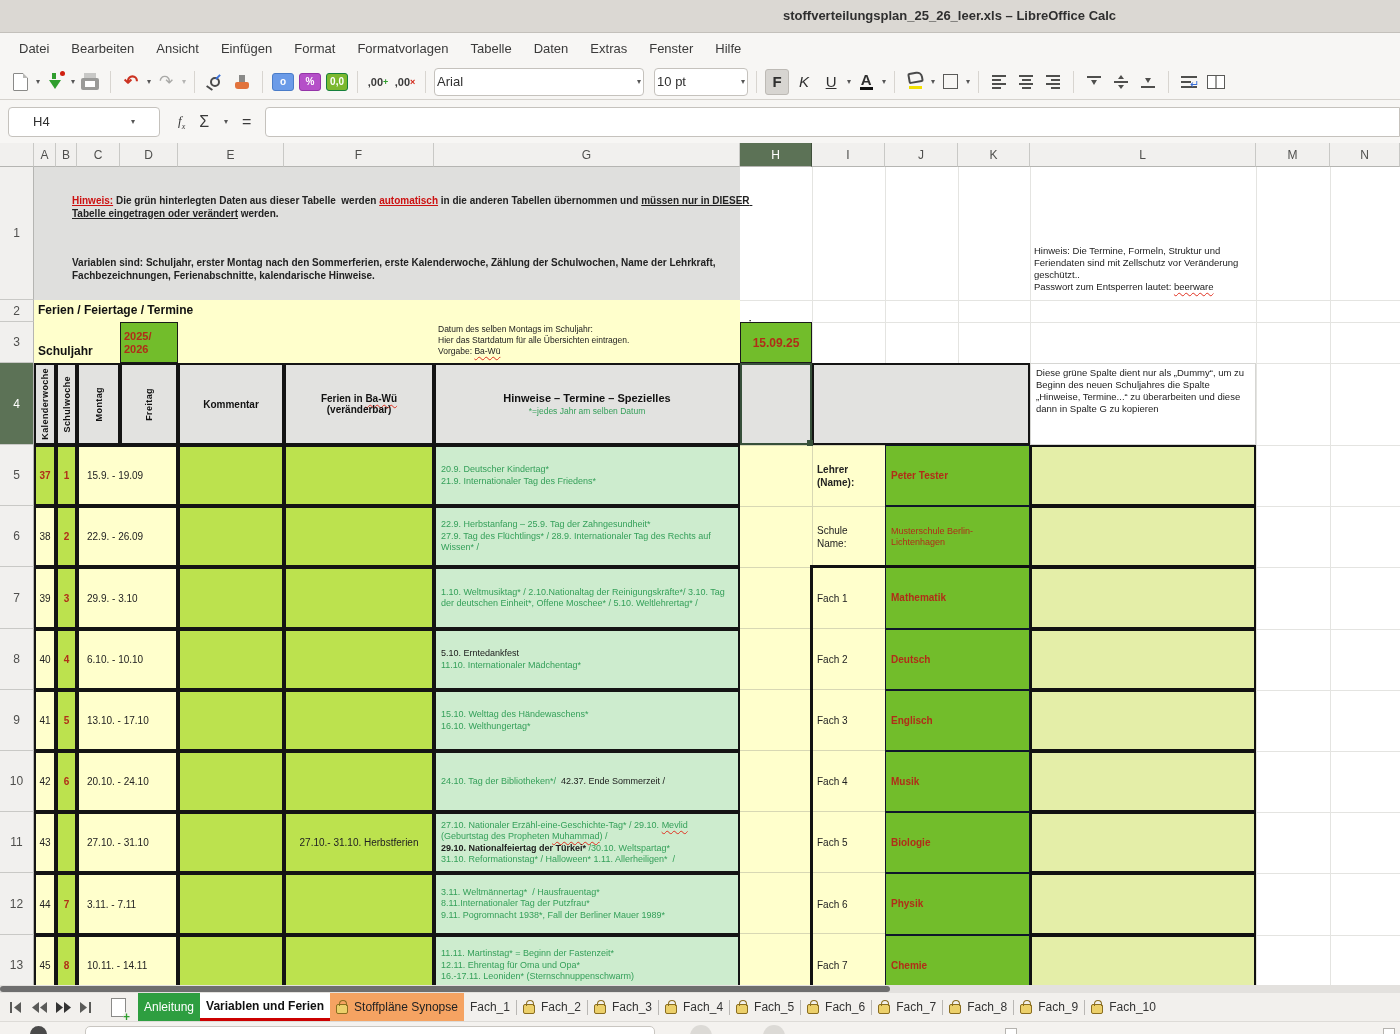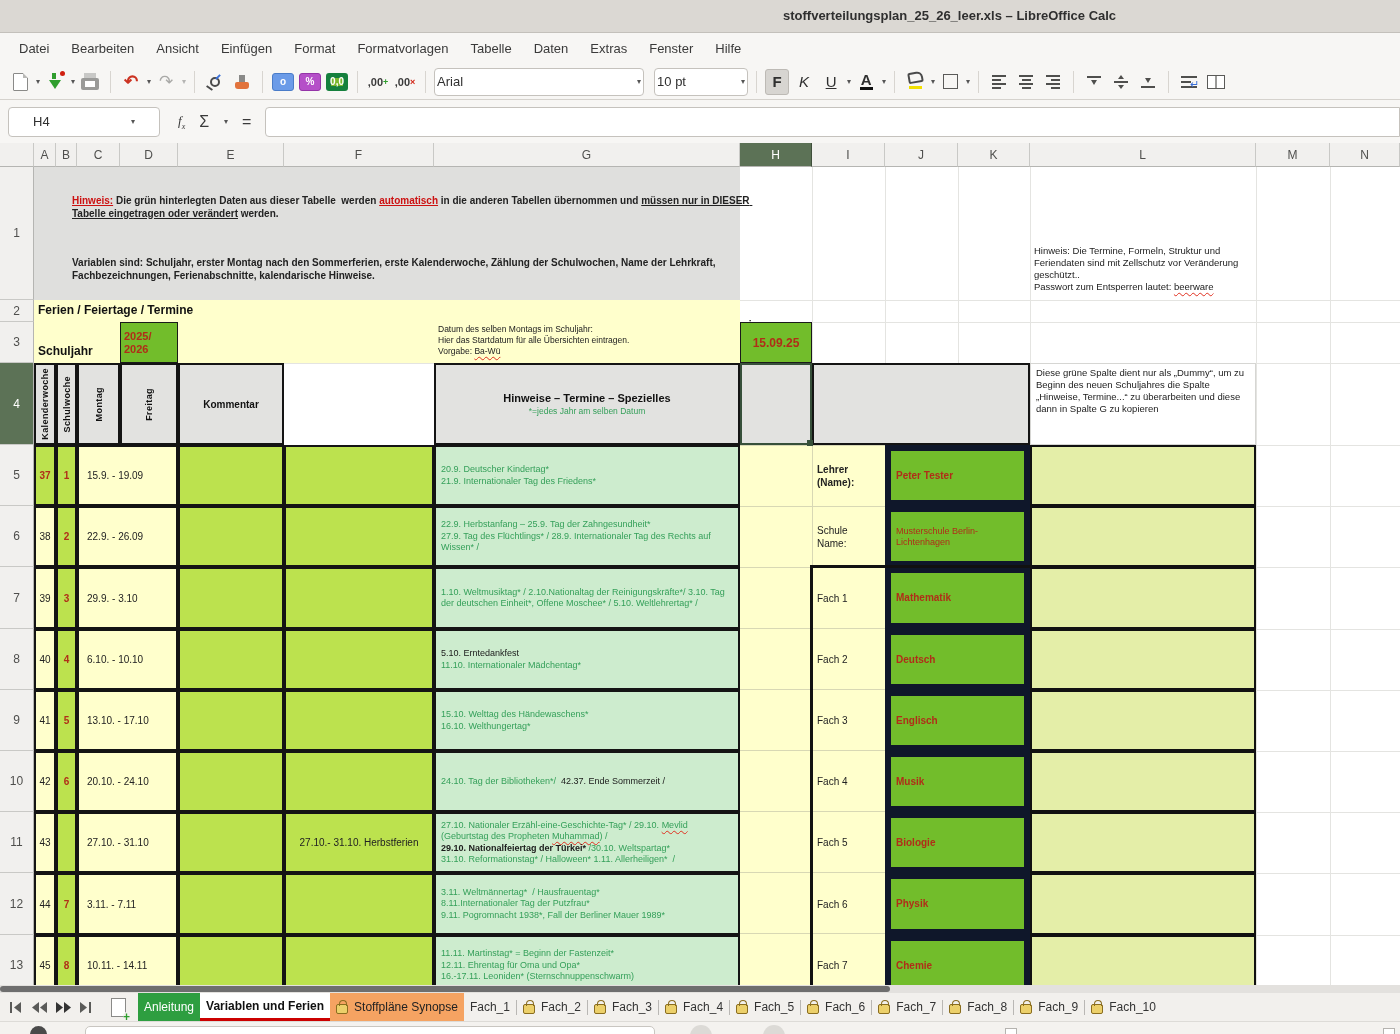--- a/index.html
+++ b/index.html
@@ -29,21 +29,21 @@
   .undo { color:#cc3322; font-weight:bold; }
   .redo { color:#a9a9a7; }
   .mag { width:10px; height:10px; border:2px solid #4a4a4a; border-radius:50%; position:relative; }
   .mag:after { content:''; position:absolute; left:-6px; top:8px; width:7px; height:2px; background:#4a4a4a; transform:rotate(35deg); }
   .mag:before { content:''; position:absolute; right:-3px; top:-3px; width:6px; height:2px; background:#3a6fd8; transform:rotate(-45deg); }
   .brush { width:14px; height:7px; background:#e2733c; border-radius:2px 2px 3px 3px; position:relative; top:4px; }
   .brush:before { content:''; position:absolute; left:4px; top:-7px; width:6px; height:7px; background:#8a8a88; }
   .numbox { width:22px; height:18px; border-radius:3px; color:#fff; font-size:10px; font-weight:bold; display:flex; align-items:center; justify-content:center; }
   .nb-blue { background:#6b9be8; border:1px solid #4a7cc8; }
   .nb-purple { background:#b54fc8; border:1px solid #9434a8; }
-  .nb-green { background:#7cb82f; border:5px solid #15803d; }
+  .nb-green { background:#7cb82f; border:1px solid #15803d; }
   .dec { font-size:11px; font-weight:bold; color:#3a3a3a; position:relative; }
   .dec .plus { color:#2f9e2e; font-size:9px; } .dec .ex { color:#d02010; font-size:9px; }
   .combo { height:28px; background:#fff; border:1px solid #c5c2bd; border-radius:4px; display:flex; align-items:center; padding:0 2px; font-size:13px; color:#2f2f2f; justify-content:space-between; }
   .combo .caret { margin-left:8px; }
   .fmt { font-size:15px; color:#2f2f2f; }
   .pressed { background:#d7d5d1; border:1px solid #bdbab5; }
   .abar { display:flex; flex-direction:column; align-items:center; line-height:13px; }
   .abar .bar { width:13px; height:3px; margin-top:1px; }
   .hlicon { width:15px; height:11px; border:2px solid #4a4a4a; border-radius:2px 6px 2px 2px; position:relative; top:-2px; transform:rotate(-10deg); }
   .borderbox { width:15px; height:15px; border:1.5px solid #5a5a58; }
@@ -86,21 +86,21 @@
   .h4c { background:#e2e2e0; border:2px solid #141414; display:flex; align-items:center; justify-content:center; text-align:center; color:#111; }
   .vt { writing-mode:vertical-rl; transform:rotate(180deg); font-weight:bold; font-size:9px; color:#111; letter-spacing:.4px; }
   .kwc { background:#ffffcc; border:2px solid #141414; display:flex; align-items:center; justify-content:center; font-size:10px; color:#222; }
   .kwc.first { background:#bce24e; color:#b02e18; font-weight:bold; }
   .swc { background:#bce24e; border:2px solid #141414; display:flex; align-items:center; justify-content:center; font-size:10px; color:#b02e18; font-weight:bold; }
   .datec { background:#ffffcc; border:2px solid #141414; display:flex; align-items:center; padding-left:8px; font-size:10px; color:#222; white-space:pre; }
   .grnc { background:#bce24e; border:2px solid #141414; display:flex; align-items:center; justify-content:center; font-size:10px; color:#222; text-align:center; }
   .gcell { background:#cdecce; border:2px solid #141414; display:flex; flex-direction:column; justify-content:center; padding:2px 5px; font-size:9px; line-height:11.5px; color:#35a05a; white-space:pre-wrap; }
   .gblack { color:#1a1a1a; }
   .gbold { font-weight:bold; }
-  .jkc { background:#72bd2b; border:6px solid #0f172a; display:flex; flex-direction:column; justify-content:center; padding-left:5px; font-size:10px; font-weight:bold; color:#b02e18; line-height:12px; }
+  .jkc { background:#72bd2b; border:1px solid #0f172a; display:flex; flex-direction:column; justify-content:center; padding-left:5px; font-size:10px; font-weight:bold; color:#b02e18; line-height:12px; }
   .jkc.thin { font-weight:normal; font-size:9px; line-height:11px; }
   .lc { background:#e4eea8; border:2px solid #111; }
   .ilab { display:flex; flex-direction:column; justify-content:center; padding-left:5px; font-size:10px; color:#222; line-height:13px; }
   .sq { text-decoration:underline wavy #e03020 1px; text-underline-offset:2px; }
   .redu { color:#cc1111; text-decoration:underline; }
   .blku { text-decoration:underline; }
   .note1 { position:absolute; left:38px; top:3px; width:700px; font-size:10px; font-weight:bold; color:#222; line-height:12.5px; white-space:pre-wrap; }
   .note1 p { margin-top:12px; }
   .lnote { font-size:9.5px; color:#222; line-height:12px; }
 
@@ -394,20 +394,24 @@
   <div class="cell h4c" style="left:56px;top:196px;width:21px;height:82px">
       <span class="vt">Schulwoche</span>
     </div>
   <div class="cell h4c" style="left:77px;top:196px;width:43px;height:82px">
       <span class="vt">Montag</span>
     </div>
   <div class="cell h4c" style="left:120px;top:196px;width:58px;height:82px">
       <span class="vt">Freitag</span>
     </div>
   <div class="cell h4c" style="left:178px;top:196px;width:106px;height:82px;font-size:10px;font-weight:bold">Kommentar</div>
+  <div class="cell h4c" style="left:284px;top:196px;width:150px;height:82px;font-size:10px;font-weight:bold;flex-direction:column">
+    <div><span>Ferien in </span><span class="sq">Ba-Wü</span></div>
+    <div>(veränderbar)</div>
+  </div>
   <div class="cell h4c" style="left:434px;top:196px;width:306px;height:82px;flex-direction:column">
     <div style="font-size:11px;font-weight:bold">Hinweise – Termine – Spezielles</div>
     <div style="font-size:8.5px;color:#35a05a;margin-top:2px">*=jedes Jahr am selben Datum</div>
   </div>
   <div class="cell" style="left:740px;top:196px;width:72px;height:82px;background:#e2e2e0"></div>
   <div class="cell" style="left:812px;top:196px;width:218px;height:82px;background:#e2e2e0;border:2px solid #141414"></div>
   <div class="cell" style="left:1030px;top:196px;width:226px;height:82px;background:#fff;border:1px solid #d6d6d3;padding:3px 5px;font-size:9.5px;color:#222;line-height:12px">Diese grüne Spalte dient nur als „Dummy“, um zu Beginn des neuen Schuljahres die Spalte „Hinweise, Termine...“ zu überarbeiten und diese dann in Spalte G zu kopieren</div>
 
   <div class="cell" style="left:740px;top:278px;width:145px;height:540px;background:#ffffcc;background-image:repeating-linear-gradient(#d8d8b4 0 1px, transparent 1px 61px)"></div>
   <span class="vline" style="left:812px;top:278px;height:540px;background:#d8d8b4"></span>

